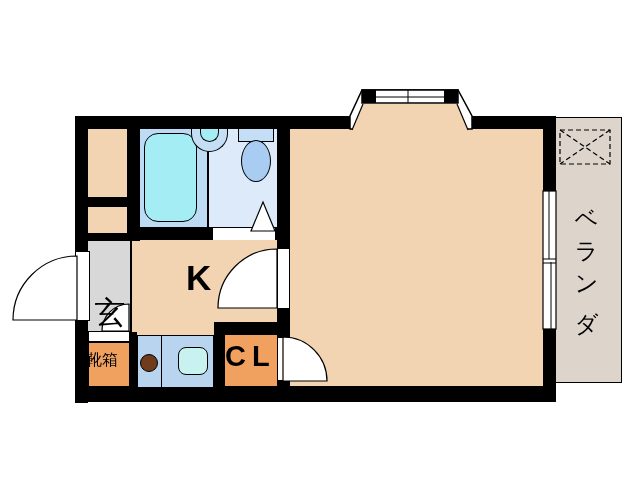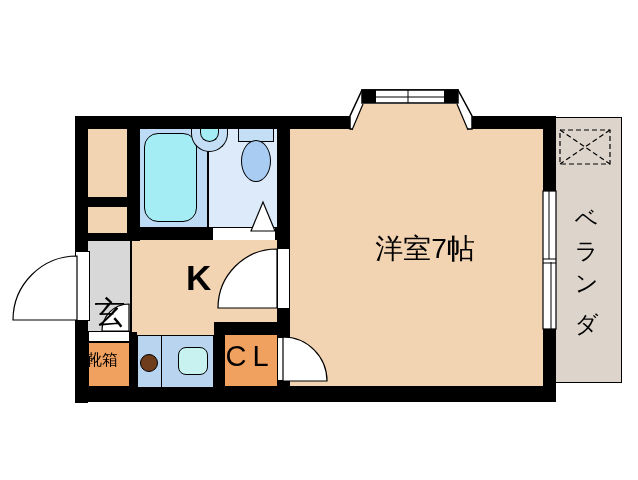--- a/index.html
+++ b/index.html
@@ -98,20 +98,19 @@
       <line x1="543" y1="263" x2="556" y2="263" stroke="#000" stroke-width="1"></line>
     </g>
 
     <g stroke="#000" stroke-width="1.2" stroke-dasharray="5,3" fill="none">
       <rect x="560" y="130" width="50" height="34"></rect>
       <line x1="560" y1="130" x2="610" y2="164"></line>
       <line x1="610" y1="130" x2="560" y2="164"></line>
     </g>
   </svg>
 
-  <div class="lbl" style="left:355px;top:230px;width:140px;text-align:center;font-size:28px;font-weight:500;">洋室7帖</div>
   <div class="lbl" style="left:186px;top:258px;font-size:35px;font-weight:600;">K</div>
   <div class="lbl" style="left:88px;top:292px;width:44px;text-align:center;font-size:31px;font-weight:500;">玄</div>
   <div class="lbl" style="left:86px;top:350px;width:46px;text-align:left;font-size:16px;font-weight:500;">靴箱</div>
-  <div class="lbl" style="left:225px;top:340px;width:50px;text-align:center;font-size:29px;font-weight:400;letter-spacing:6px;">CL</div>
+  <div class="lbl" style="left:225px;top:340px;width:50px;text-align:center;font-size:29px;font-weight:700;letter-spacing:6px;">CL</div>
   <div class="lbl" style="left:572px;top:192px;font-size:23px;font-weight:500;letter-spacing:8px;writing-mode:vertical-rl;">ベランダ</div>
 
 </div>
 
 </body></html>

